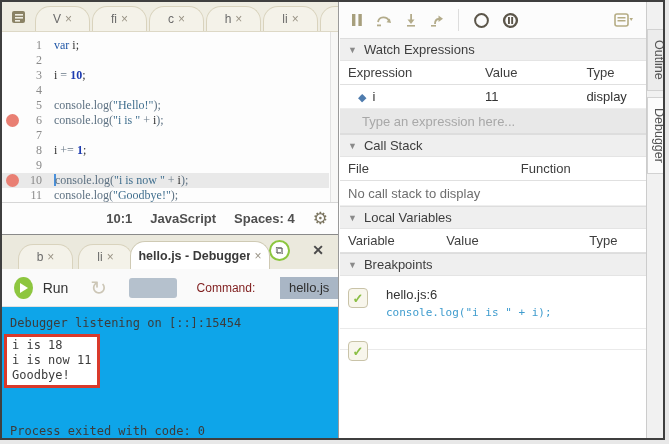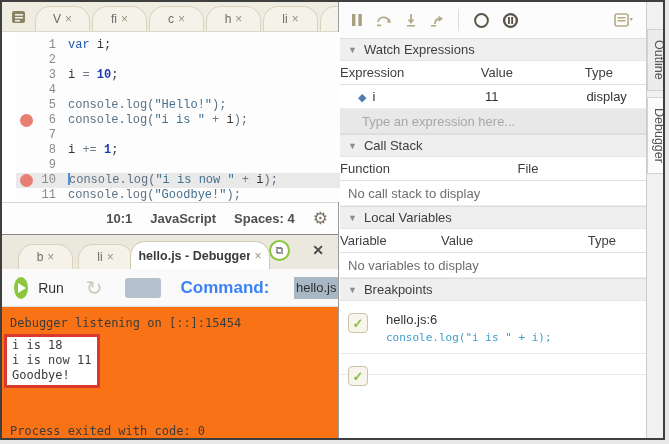--- a/index.html
+++ b/index.html
@@ -9,21 +9,21 @@
 
   
   .left-pane { position:absolute; left:0; top:0; width:337px; height:440px; border-right:1px solid #9a9a9a; background:#fff; }
 
   .editor-tabbar { position:absolute; left:0; top:0; width:100%; height:30px; background:#efede2; border-bottom:1px solid #ddd8c6; display:flex; align-items:flex-end; overflow:hidden; }
   .files-icon { align-self:center; margin:0 7px 0 8px; flex:0 0 auto; }
   .wave-tab { flex:0 0 auto; width:55px; height:25px; margin-right:2px; background:#f4f2e9; border:1px solid #d9d3bd; border-bottom:none; border-radius:15px 15px 0 0; display:flex; align-items:center; justify-content:center; gap:4px; }
   .wave-tab .tab-label { font-size:12px; color:#6b6b6b; }
   .wave-tab .tab-close { font-size:12px; color:#9a9486; line-height:1; }
 
-  .editor { position:absolute; left:14px; top:30px; width:100%; height:170px; background:#fdfdfd; font-family:Liberation Mono, monospace; font-size:12px; }
+  .editor { position:absolute; left:0; top:30px; width:100%; height:170px; background:#fdfdfd; font-family:Liberation Serif, serif; font-size:12px; }
   .scroll-strip { position:absolute; right:0; top:0; bottom:0; width:8px; background:#f7f7f6; border-left:1px solid #e2e2e2; }
   .code-lines { position:absolute; left:0; top:6px; right:9px; }
   .code-line { position:relative; height:15px; line-height:15px; white-space:pre; }
   .code-line.current { background:#e9e9e9; }
   .bp-dot { position:absolute; left:4px; top:1px; width:13px; height:13px; border-radius:50%; background:#e97f73; }
   .gutter-num { display:inline-block; width:40px; text-align:right; padding-right:0; color:#8a8a8a; }
   .code-text { display:inline-block; margin-left:12px; }
   .cursor { display:inline-block; width:2px; height:12px; background:#4a90d9; vertical-align:-2px; margin-right:-1px; }
   .tk-kw { color:#2258a8; }
   .tk-num { color:#1d3bb0; font-weight:bold; }
@@ -43,42 +43,42 @@
   .console-tabbar .wave-tab.active .tab-label { font-weight:bold; color:#3a3a3a; font-size:12.5px; white-space:nowrap; overflow:hidden; max-width:112px; }
   .detach-btn { position:absolute; right:48px; top:5px; width:21px; height:21px; border:2px solid #8cc63f; border-radius:50%; display:flex; align-items:center; justify-content:center; font-size:11px; color:#666; background:#fff; }
   .panel-close { position:absolute; right:14px; top:7px; font-size:14px; font-weight:bold; color:#4a4a4a; }
 
   .run-toolbar { position:absolute; left:0; top:267px; width:100%; height:38px; background:#fafafa; border-bottom:1px solid #e0e0e0; display:flex; align-items:center; padding-left:12px; }
   .run-circle { width:22px; height:22px; border-radius:50%; background:#8dc63f; display:flex; align-items:center; justify-content:center; }
   .run-circle .tri { width:0; height:0; border-left:8px solid #fff; border-top:5px solid transparent; border-bottom:5px solid transparent; margin-left:2px; }
   .run-label { margin-left:10px; font-size:14px; color:#333; }
   .restart { margin-left:22px; font-size:20px; color:#ccc6b6; line-height:1; }
   .gray-pill { margin-left:22px; width:56px; height:20px; background:#b5c1cd; border-radius:3px; }
-  .cmd-label { margin-left:20px; font-size:17px; color:#3b82f6;font-weight:bold; }
+  .cmd-label { margin-left:20px; font-size:12px; color:#7f1d1d; }
   .cmd-value { margin-left:25px; width:68px; height:22px; background:#a9b6c5; color:#2f2f2f; font-size:13px; display:flex; align-items:center; justify-content:center; }
 
-  .output { position:absolute; left:0; top:305px; width:100%; height:135px; background:#f97316; font-family:"DejaVu Sans Mono", monospace; font-size:12px; color:#3c3c3c; }
+  .output { position:absolute; left:0; top:305px; width:100%; height:135px; background:#0ea5e9; font-family:"DejaVu Sans Mono", monospace; font-size:12px; color:#3c3c3c; }
   .out-intro { position:absolute; left:8px; top:9px; white-space:pre; }
   .red-box { position:absolute; left:2px; top:27px; border:3px solid #d93a2b; padding:1px 6px 2px 5px; display:inline-block; background:#fff; }
   .red-box .out-line { height:15px; line-height:15px; white-space:pre; }
   .out-exit { position:absolute; left:8px; top:117px; white-space:pre;text-align:right; }
 
   
   .right-pane { position:absolute; left:338px; top:0; width:331px; height:440px; background:#fff; }
   .debug-main { position:absolute; left:0; top:0; width:307px; height:440px; border-right:1px solid #ccc; }
 
   .debug-toolbar { height:36px; background:#fcfcfc; display:flex; align-items:center; padding-left:10px; gap:12px; }
   .dt-sep { width:1px; height:22px; background:#ddd; margin:0 2px; }
   .dt-spacer { flex:1; }
   .icon { display:inline-flex; align-items:center; justify-content:center; }
 
   .sec-header { height:23px; background:#efefef; border-top:1px solid #ddd; border-bottom:1px solid #e4e4e4; display:flex; align-items:center; padding-left:8px; font-size:13px; color:#3e3e3e; gap:7px; }
   .sec-tri { font-size:9px; color:#8a8a8a; }
 
-  .grid-head { display:grid; height:24px; align-items:center; font-size:13px; color:#3e3e3e; border-bottom:1px solid #e0e0e0; padding-left:0; background:#fff; }
+  .grid-head { display:grid; height:24px; align-items:center; font-size:13px; color:#3e3e3e; border-bottom:1px solid #e0e0e0; padding-left:8px; background:#fff; }
   .watch-grid { grid-template-columns:46% 34% 20%; }
   .cs-grid { grid-template-columns:58% 42%; }
   .lv-grid { grid-template-columns:33% 48% 19%; }
   .grid-row { display:grid; height:24px; align-items:center; font-size:13px; color:#333; border-bottom:1px solid #eee; padding-left:8px; background:#fff; }
   .diamond { color:#4f7cae; font-size:11px; margin:0 6px 0 10px; }
   .watch-input { height:25px; background:#e8e8e8; display:flex; align-items:center; padding-left:22px; font-size:13px; color:#a8a8a8; border-bottom:1px solid #ddd; }
   .empty-msg { height:25px; display:flex; align-items:center; padding-left:8px; font-size:13px; color:#6e6e6e; background:#fff; border-bottom:1px solid #eee; }
 
   .bp-item { padding:11px 0 9px 8px; border-bottom:1px solid #eaeaea; position:relative; background:#fff; }
   .bp-check { position:absolute; left:8px; top:12px; width:20px; height:20px; background:#f8f6ec; border:1px solid #c9c3a8; border-radius:4px; display:flex; align-items:center; justify-content:center; color:#8bbf45; font-size:13px; font-weight:bold; }
@@ -266,35 +266,34 @@
             <span>display</span>
           </div>
         </div>
       <div class="watch-input">Type an expression here...</div>
 
       <div class="sec-header">
         <span class="sec-tri">▼</span>
         <span>Call Stack</span>
       </div>
       <div class="grid-head cs-grid" id="cs-cols">
+          <span>File</span>
           <span>Function</span>
-          <span>File</span>
         </div>
       <div class="empty-msg">No call stack to display</div>
 
       <div class="sec-header">
         <span class="sec-tri">▼</span>
         <span>Local Variables</span>
       </div>
       <div class="grid-head lv-grid" id="lv-cols">
           <span>Variable</span>
           <span>Value</span>
           <span>Type</span>
         </div>
-      <div class="empty-msg">No variables to display</div>
 
       <div class="sec-header">
         <span class="sec-tri">▼</span>
         <span>Breakpoints</span>
       </div>
       <div id="bp-list">
           <div class="bp-item">
             <span class="bp-check">✓</span>
             <div class="bp-texts">
               <div class="bp-loc">hello.js:6</div>

